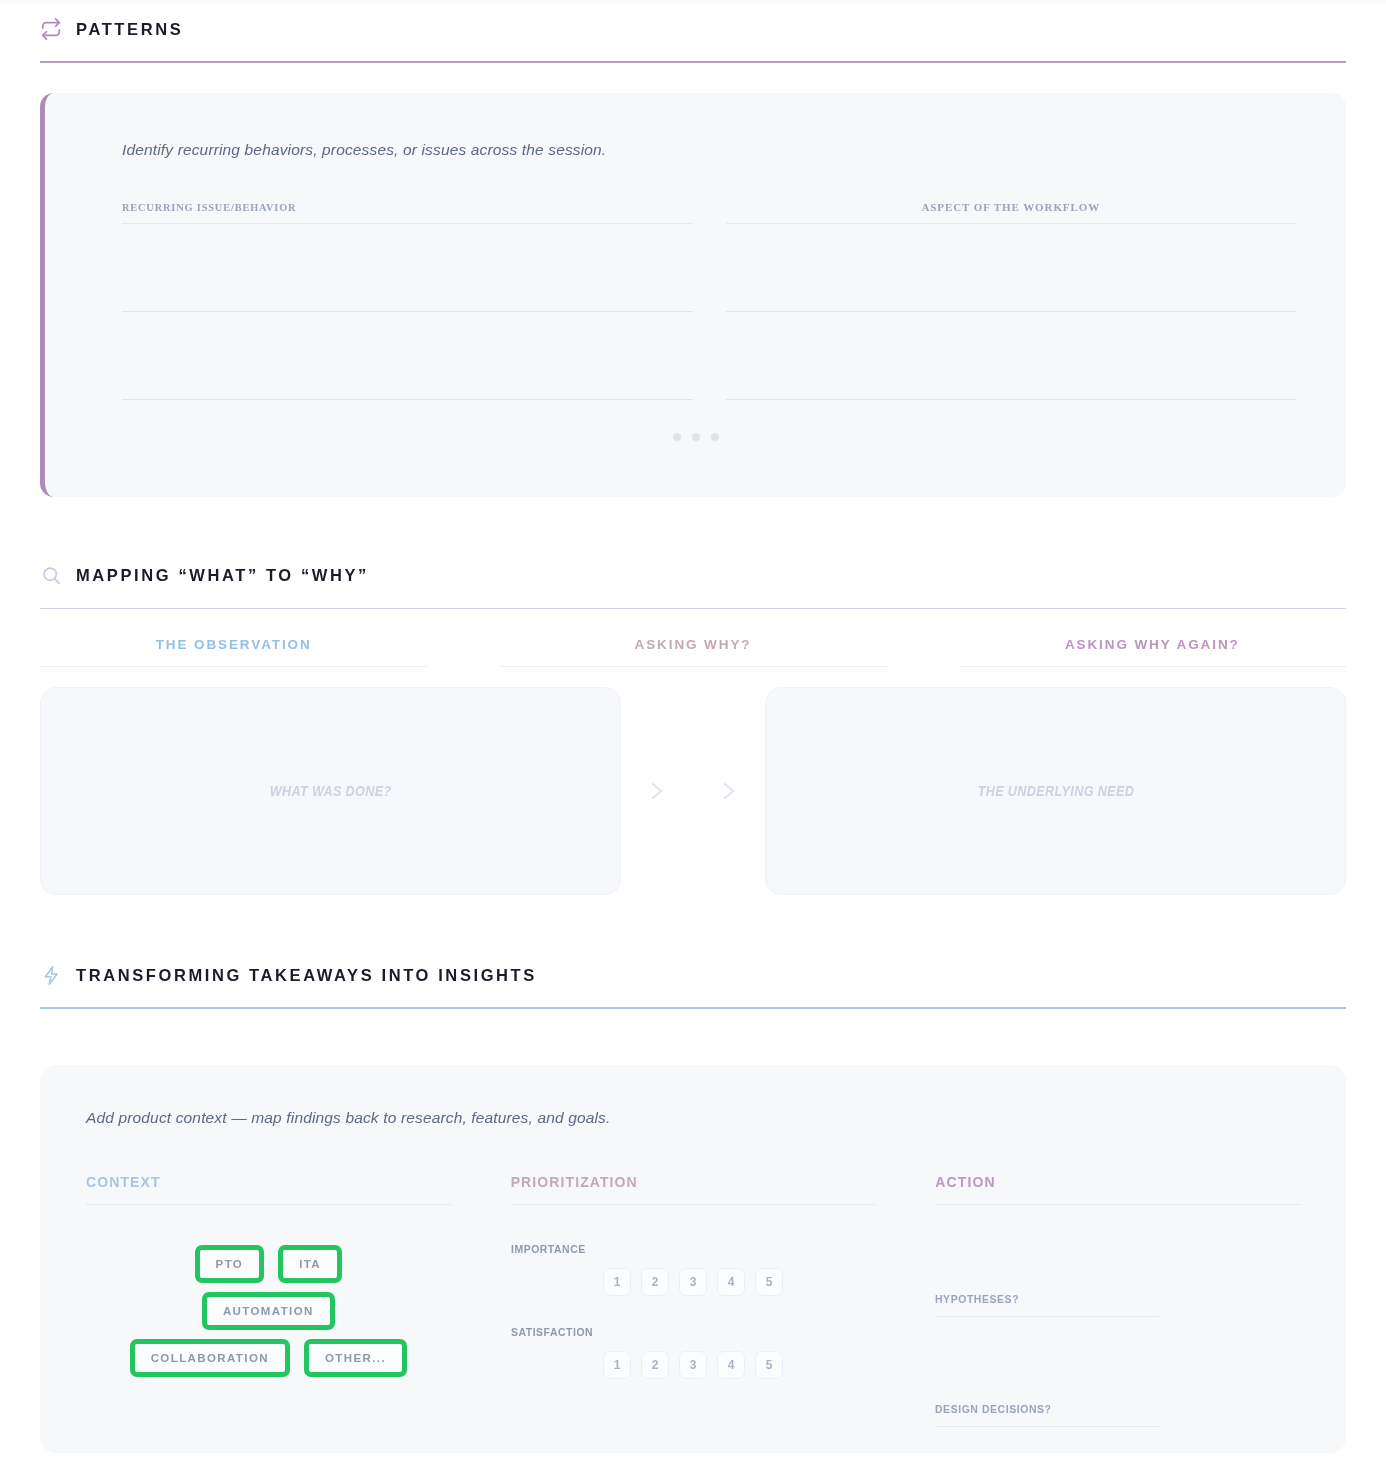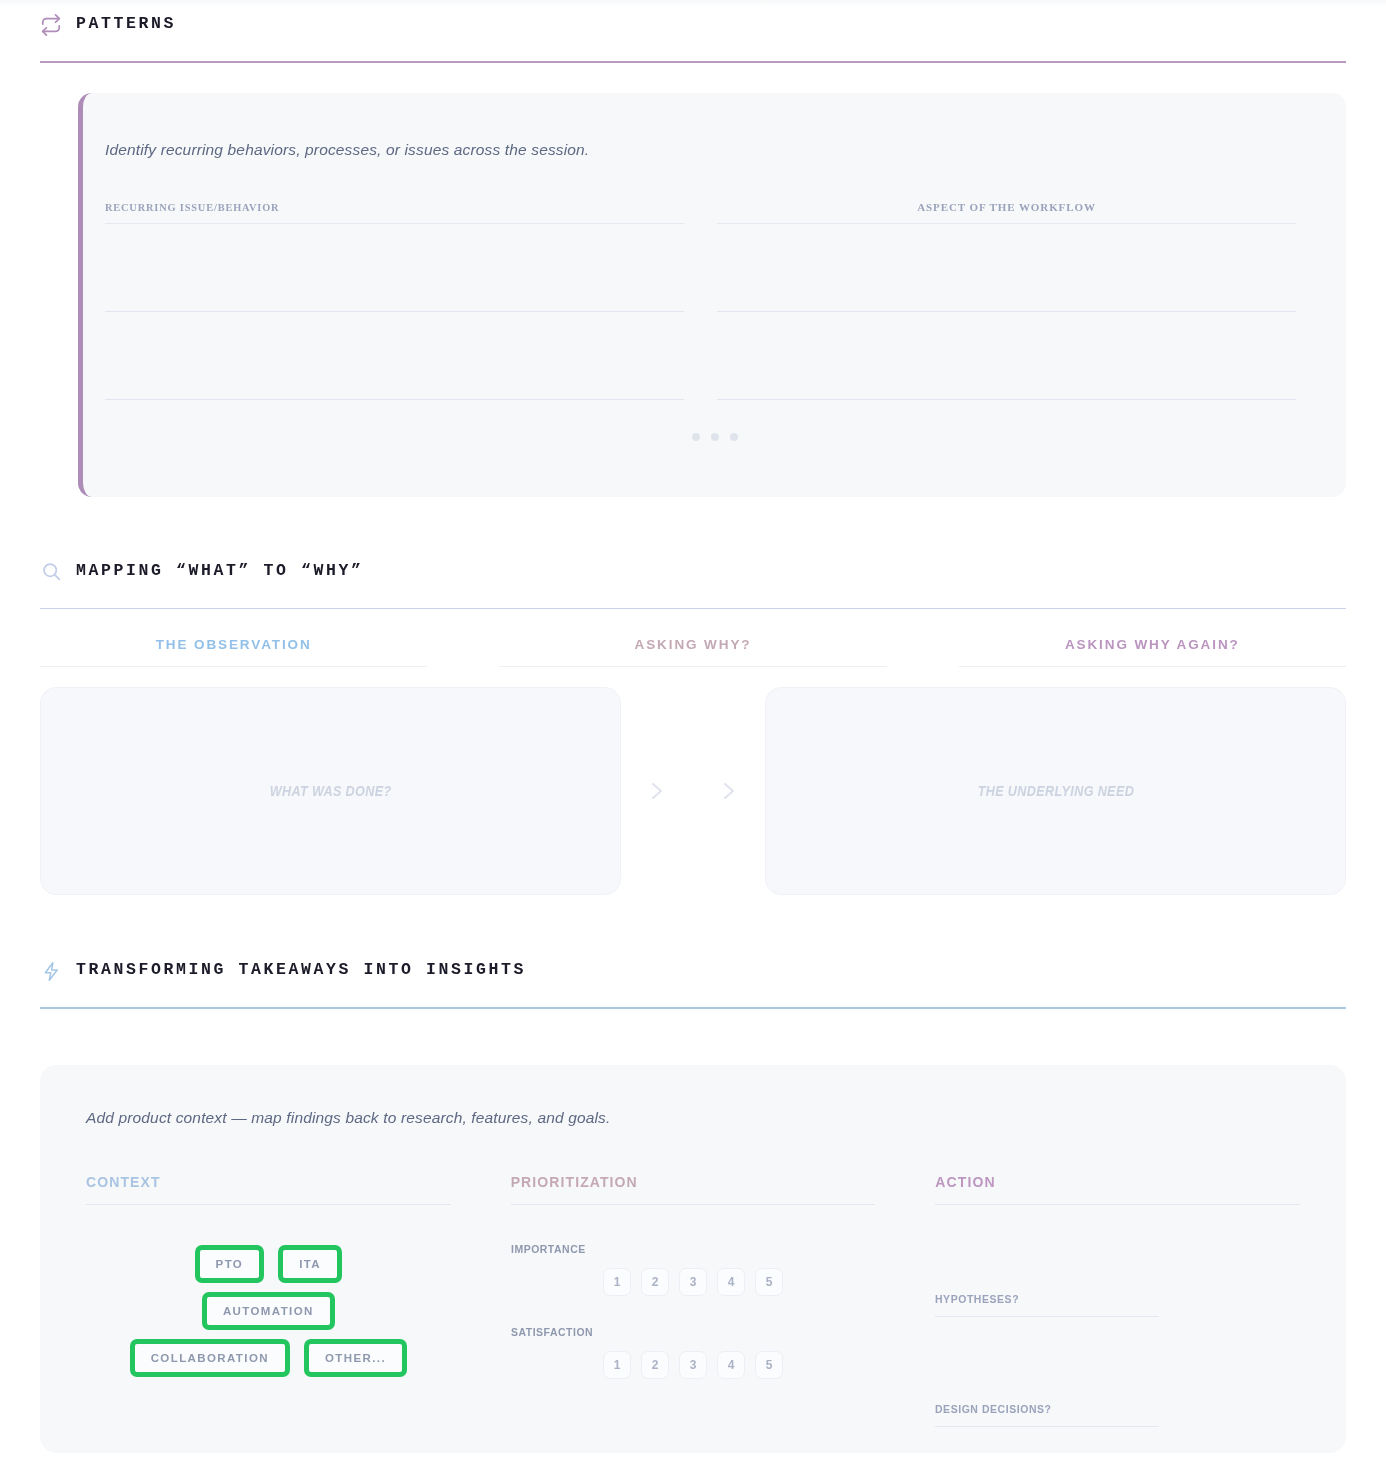--- a/index.html
+++ b/index.html
@@ -23,23 +23,23 @@
   .topfade {
     position: absolute;
     left: 0; top: 0;
     width: 1386px; height: 7px;
     background: linear-gradient(#f7f8fa, #ffffff);
   }
 
   
   .section-head {
     display: flex;
+    align-items: center;
     gap: 14px;
     height: 30px;
-    font-family: Liberation Mono, monospace;
   }
   .section-head .sh-icon {
     width: 22px; height: 22px;
     display: flex; align-items: center; justify-content: center;
     flex: 0 0 22px;
   }
   .section-head .sh-title {
     font-size: 16.5px;
     font-weight: 700;
     letter-spacing: 2.6px;
@@ -56,22 +56,21 @@
   .rule-blue { background: #a9c8e4; }
 
   
   .patterns-card {
     margin-top: 30px;
     height: 404px;
     background: #f7f8fa;
     border-radius: 14px;
     border-left: 5px solid #ae8cb8;
     position: relative;
-    padding: 48px 50px 0 22px;
-    margin-left: 38px;
+    padding: 48px 50px 0 77px;
   }
   .card-caption {
     font-size: 15.5px;
     font-style: italic;
     color: #5d6883;
     letter-spacing: 0.15px;
   }
   .pattern-grid {
     display: flex;
     margin-top: 42px;

